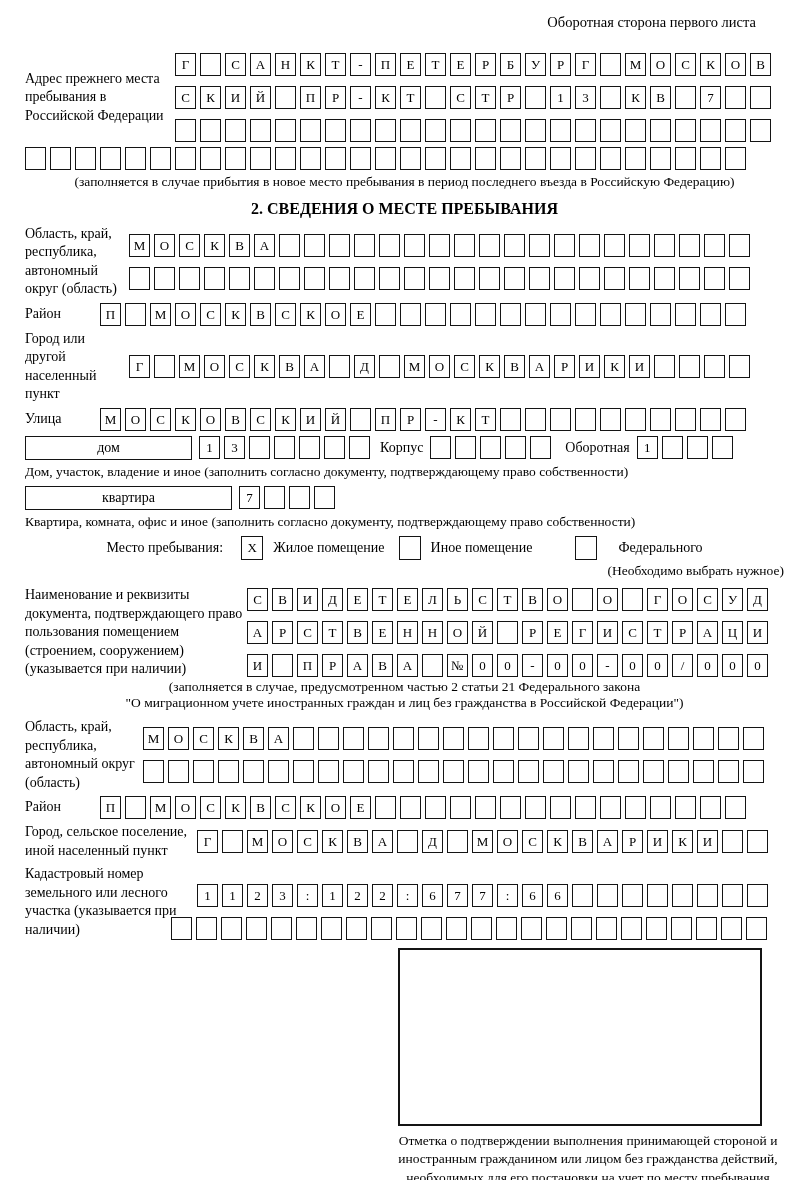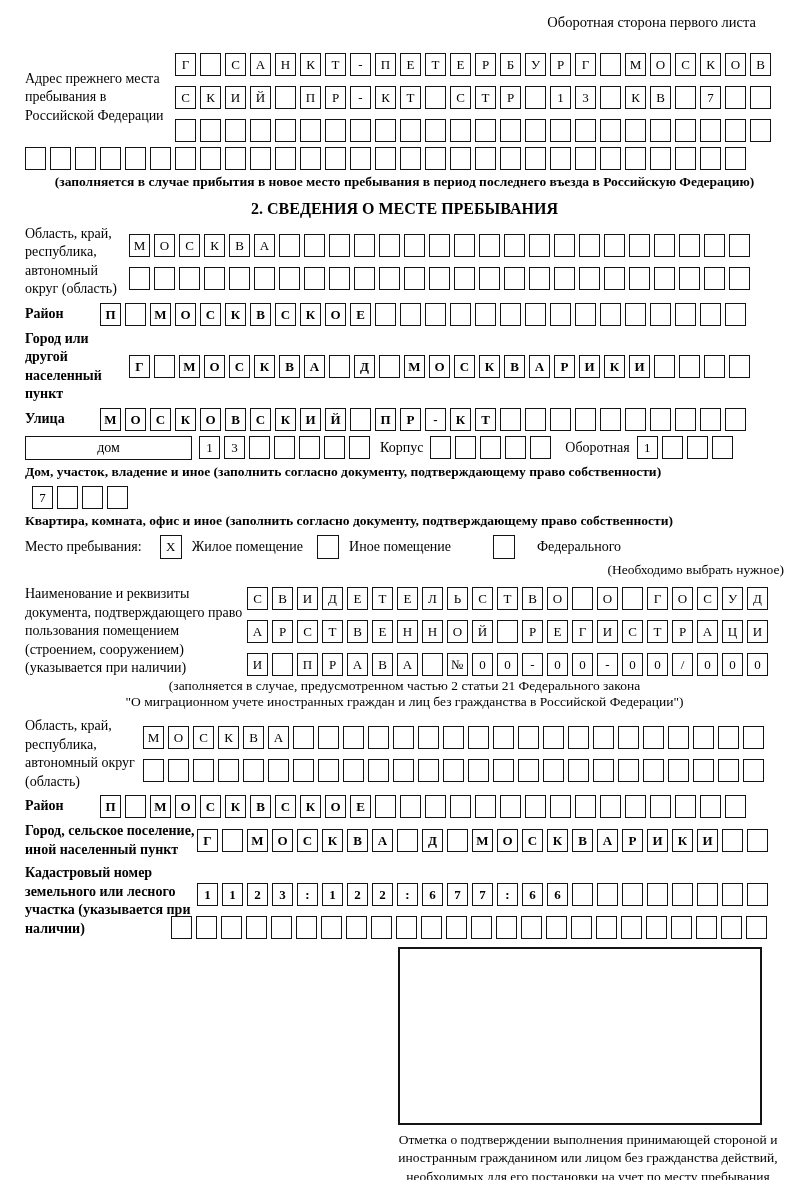--- a/index.html
+++ b/index.html
@@ -8,31 +8,31 @@
         padding:14px 16px 0 25px;overflow:hidden;background:#fff;}
   .corner{ text-align:right;padding-right:28px;font-size:14.5px;margin-bottom:22px;}
   .row{display:flex;align-items:center;}
   .label{font-size:14px;line-height:1.32;flex:none;}
   .cellcol{display:flex;flex-direction:column;gap:5px;}
   .cells{display:flex;gap:4px;margin-bottom:0;}
   .cells + .cells{margin-top:5px;}
   .cell{flex:none;width:19px;height:21px;border:1.6px solid #141414;
         display:flex;align-items:center;justify-content:center;
         font-size:13px;line-height:1;background:#fff;}
-  .mt4{margin-top:4px;font-weight:bold;} .mt5{margin-top:5px;} .mt6{margin-top:6px;}
+  .mt4{margin-top:4px;} .mt5{margin-top:5px;} .mt6{margin-top:6px;}
   .note{font-size:13.5px;line-height:1.25;}
   .center{text-align:center;}
   h2{font-size:16px;text-align:center;margin:9px 0 7px 0;font-weight:bold;}
   h3{font-size:15px;text-align:center;margin:10px 0 6px 0;font-weight:bold;}
   .widebox{flex:none;border:1.6px solid #141414;height:22px;display:flex;
            align-items:center;justify-content:center;font-size:14px;background:#fff;}
   .inline-label{font-size:14px;line-height:22px;flex:none;}
   .checkbox{flex:none;display:inline-flex;width:20px;height:22px;border:1.6px solid #141414;
             align-items:center;justify-content:center;font-size:13px;vertical-align:middle;}
-  .checkrow{display:flex;align-items:center;font-size:14px;}
+  .checkrow{display:flex;align-items:center;font-size:14px;justify-content:center;}
   .stampbox{width:360px;height:174px;border:2px solid #141414;margin-left:373px;margin-top:8px;}
   .caption{width:450px;margin-left:338px;text-align:center;font-size:13.5px;line-height:1.35;margin-top:6px;}
 </style>
 </head>
 <body>
 
 <div class="page">
 
   <div class="corner">Оборотная сторона первого листа</div>
 
@@ -332,20 +332,21 @@
     <div class="cells" style="margin-left:7px">
         <span class="cell">1</span>
         <span class="cell"></span>
         <span class="cell"></span>
         <span class="cell"></span>
       </div>
   </div>
   <div class="note mt4">Дом, участок, владение и иное (заполнить согласно документу, подтверждающему право собственности)</div>
 
   <div class="row mt5" style="align-items:center;">
+    <div class="widebox" style="width:205px">квартира</div>
     <div class="cells" style="margin-left:7px">
         <span class="cell">7</span>
         <span class="cell"></span>
         <span class="cell"></span>
         <span class="cell"></span>
       </div>
   </div>
   <div class="note mt4">Квартира, комната, офис и иное (заполнить согласно документу, подтверждающему право собственности)</div>
 
   <div class="checkrow mt6">

